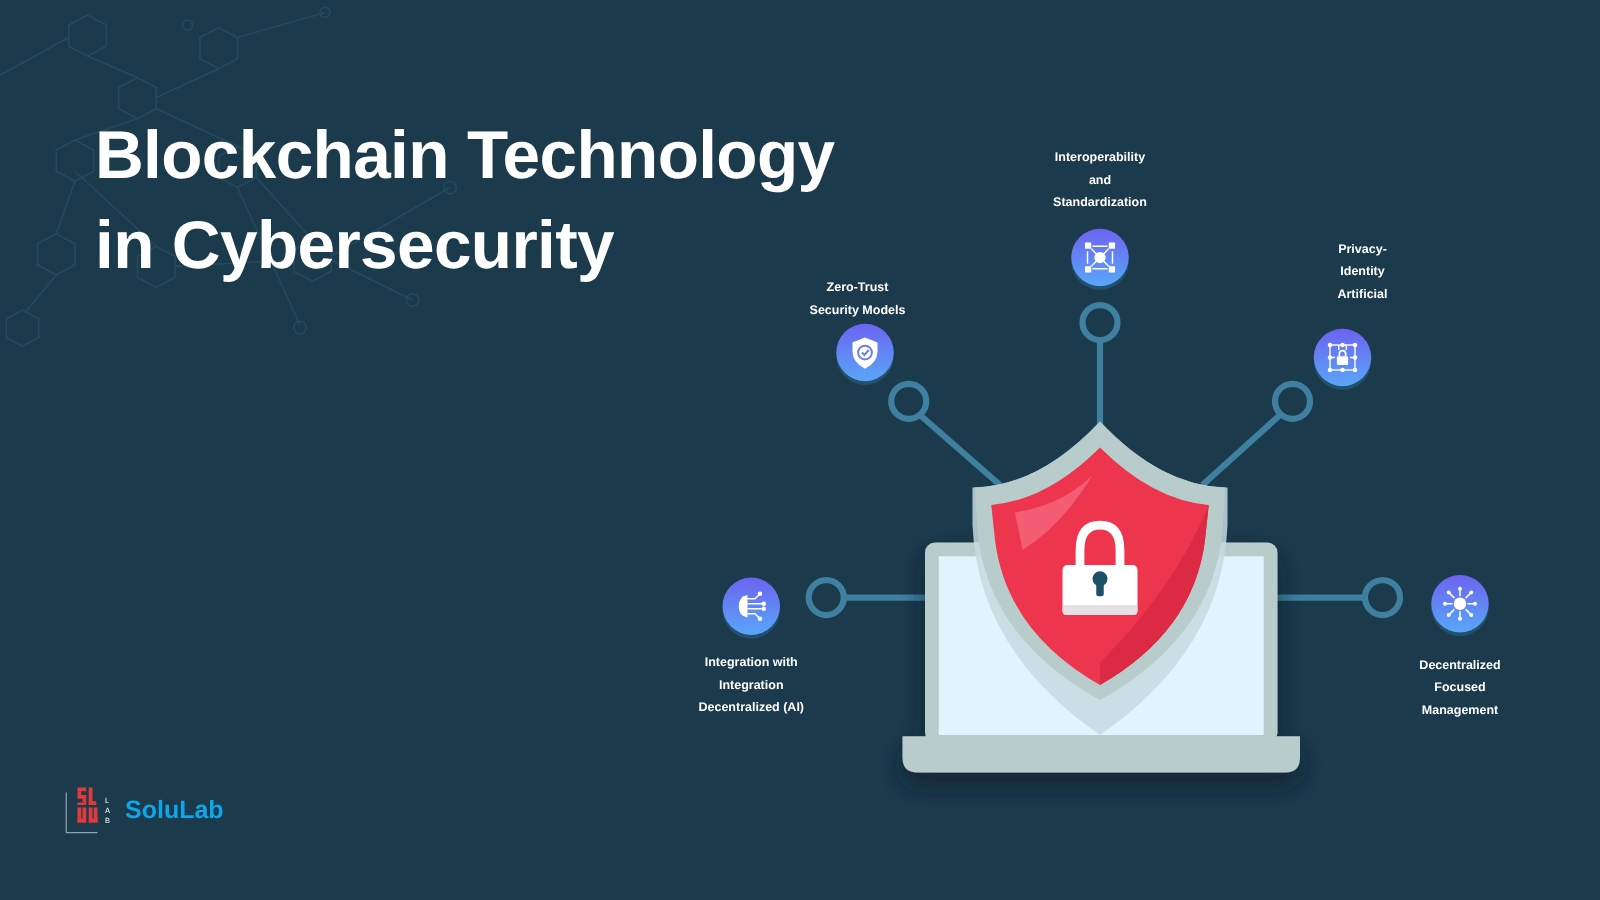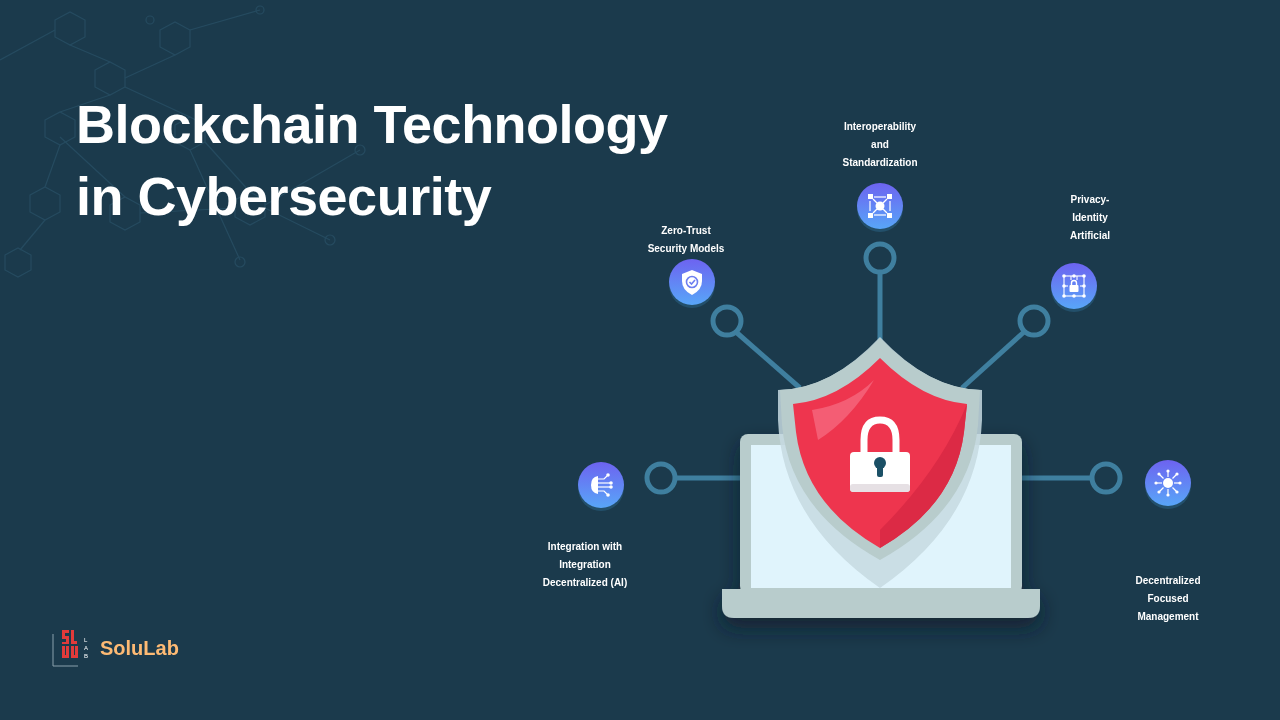--- a/index.html
+++ b/index.html
@@ -6,21 +6,21 @@
   body { width:1280px; height:720px; overflow:hidden; background:#1b3a4c; font-family:"Liberation Sans", sans-serif; position:relative; }
   .bg-pattern { position:absolute; left:0; top:0; width:720px; height:320px; }
   .title { position:absolute; left:62px; top:74px; color:#ffffff; font-weight:bold; font-size:54px; line-height:72px; letter-spacing:-0.5px; margin:14px; }
   .title span { display:block; }
   .diagram { position:absolute; left:0; top:0; width:1280px; height:720px; }
   .label { position:absolute; color:#ffffff; font-weight:bold; font-size:10px; line-height:18px; text-align:center; }
   .label span { display:block; }
   .icon-badge { position:absolute; width:46px; height:46px; border-radius:50%; background:linear-gradient(180deg,#6d63f0 0%,#58a6f8 100%); box-shadow:0 3px 0 #23506b; display:flex; align-items:center; justify-content:center; }
   .icon-badge svg { width:30px; height:30px; }
   .logo { position:absolute; left:52px; top:628px; display:flex; align-items:center; }
-  .logo-name { color:#fdba74; font-weight:bold; font-size:20px; margin-left:8px; }
+  .logo-name { color:#0ea5e9; font-weight:bold; font-size:20px; margin-left:8px; }
 </style>
 </head>
 <body>
 
 <svg class="bg-pattern" viewBox="0 0 720 320">
   <g stroke="#2a5268" stroke-width="1.2" fill="none" opacity="0.7">
     <polygon points="55,20 70,12 85,20 85,37 70,45 55,37"></polygon>
     <polygon points="160,30 175,22 190,30 190,47 175,55 160,47"></polygon>
     <polygon points="95,70 110,62 125,70 125,87 110,95 95,87"></polygon>
     <polygon points="45,120 60,112 75,120 75,137 60,145 45,137"></polygon>
@@ -175,21 +175,21 @@
         <path d="M12,21 H18 L21,24"></path>
     </g>
     <g fill="#fff">
         <circle cx="22" cy="5" r="1.8"></circle>
         <circle cx="25" cy="13" r="1.8"></circle>
         <circle cx="25" cy="17" r="1.8"></circle>
         <circle cx="22" cy="25" r="1.8"></circle>
       </g>
   </svg>
 </div>
-<div class="label" style="left:504px; top:522px; width:162px;margin-top:16px;">
+<div class="label" style="left:520px; top:522px; width:162px;">
   <span>Integration with</span>
   <span>Integration</span>
   <span>Decentralized (AI)</span>
 </div>
 
 <div class="icon-badge" style="left:1145px; top:460px;">
   <svg viewBox="0 0 30 30">
     <circle cx="15" cy="15" r="5" fill="#fff"></circle>
     <g stroke="#fff" stroke-width="1.2">
       <line x1="15" y1="3" x2="15" y2="9"></line>
@@ -206,21 +206,21 @@
         <circle cx="15" cy="27" r="1.6"></circle>
         <circle cx="3" cy="15" r="1.6"></circle>
         <circle cx="27" cy="15" r="1.6"></circle>
         <circle cx="6" cy="6" r="1.6"></circle>
         <circle cx="24" cy="6" r="1.6"></circle>
         <circle cx="6" cy="24" r="1.6"></circle>
         <circle cx="24" cy="24" r="1.6"></circle>
       </g>
   </svg>
 </div>
-<div class="label" style="left:1096px; top:524px; width:144px;margin-top:48px;">
+<div class="label" style="left:1096px; top:524px; width:144px;">
   <span>Decentralized</span>
   <span>Focused</span>
   <span>Management</span>
 </div>
 
 <div class="logo">
   <svg width="40" height="40" viewBox="0 0 40 40">
     <path d="M1,6 V38 H26" stroke="#8aa0ac" stroke-width="1" fill="none"></path>
     <g fill="#e23a3a">
       <rect x="10" y="2" width="7" height="3"></rect>

